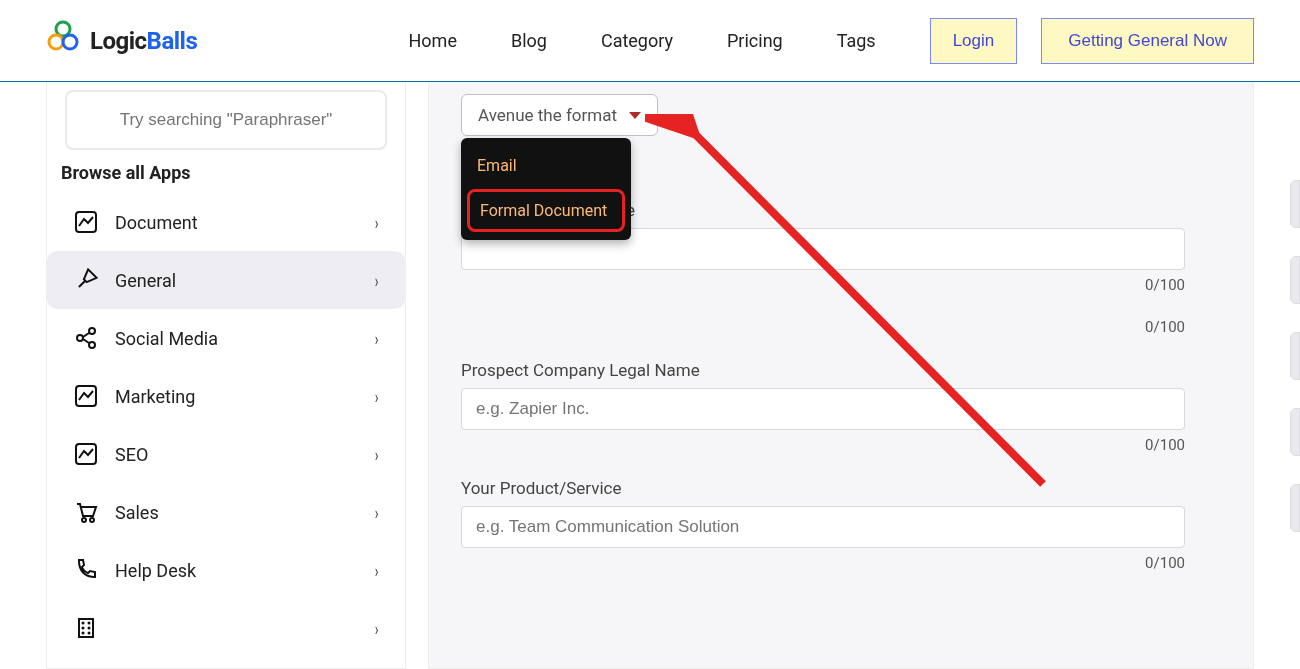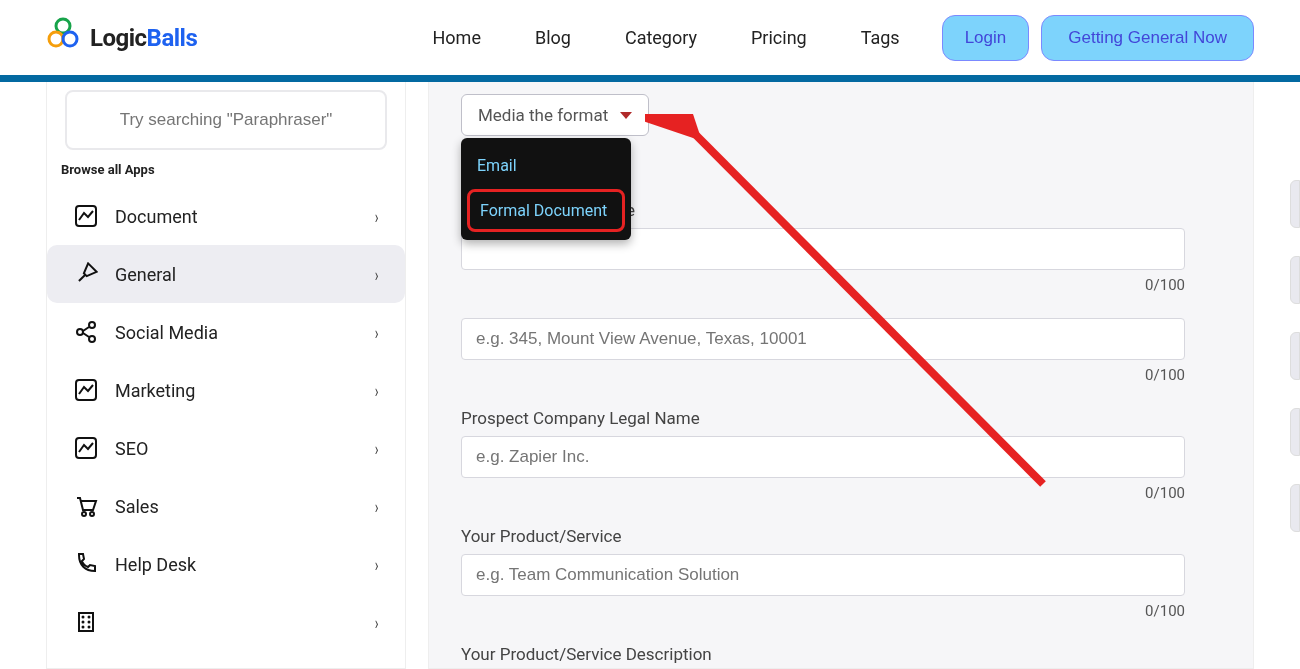--- a/index.html
+++ b/index.html
@@ -10,39 +10,39 @@
     background: #fff;
     width: 1300px;
     height: 669px;
     overflow: hidden;
     position: relative;
   }
   .header {
     display: flex;
     align-items: center;
     height: 82px;
-    border-bottom: 7px solid #0369a1;
+    border-bottom: 1px solid #0369a1;
     padding: 0 46px;
     background: #fff;
   }
   .logo { display: flex; align-items: center; gap: 10px; }
   .logo-mark { font-size: 28px; }
   .logo-text { font-size: 24px; font-weight: 700; letter-spacing: -0.5px; }
   .logo-text .balls { color: #1e62f0; }
   .nav { display: flex; gap: 54px; margin-left: auto; margin-right: 30px; }
   .nav a { text-decoration: none; color: #222; font-size: 18px; cursor: pointer; }
   .btn-outline {
     border: 1.5px solid #7b89ff;
     color: #4246d8;
-    background: #7dd3fc;
+    background: #fef9c3;
     padding: 12px 22px;
-    border-radius: 13px;
+    border-radius: 0;
     font-size: 17px;
     cursor: pointer;
-    margin-left: 12px;
+    margin-left: 24px;
   }
   .btn-outline.cta { padding: 12px 26px; }
 
   .page {
     display: flex;
     gap: 22px;
     padding: 0 46px;
     margin-top: 0;
     height: calc(100% - 82px);
   }
@@ -66,21 +66,21 @@
     width: 100%;
     border: none;
     outline: none;
     padding: 12px 10px;
     font-size: 17px;
     color: #888;
     background:#fff;
     text-align: center;
   }
   .browse-title {
-    font-size: 13px;
+    font-size: 18px;
     font-weight: 700;
     margin: 12px 14px 10px 14px;
   }
   .cat-list { list-style: none; }
   .cat-item {
     display: flex;
     align-items: center;
     gap: 16px;
     padding: 16px 26px;
     cursor: pointer;
@@ -128,21 +128,21 @@
     top: 56px;
     left: 32px;
     background: #111;
     border-radius: 6px;
     padding: 6px 0;
     min-width: 170px;
     z-index: 20;
     box-shadow: 0 4px 10px rgba(0,0,0,0.3);
   }
   .dropdown-item {
-    color: #7dd3fc;
+    color: #fdba74;
     padding: 12px 16px;
     font-size: 16px;
     cursor: pointer;
   }
   .dropdown-item.highlight {
     border: 3px solid #e62222;
     border-radius: 8px;
     margin: 2px 6px;
     padding: 9px 10px;
   }
@@ -317,21 +317,21 @@
       <li class="cat-item" style="opacity:.55">
         
         
         
       </li>
     </ul>
   </div>
 
   <div class="main">
     <div class="format-select">
-      <span>Media the format</span>
+      <span>Avenue the format</span>
       <span class="caret"></span>
     </div>
 
     <div class="dropdown-menu">
       <div class="dropdown-item">Email</div>
       <div class="dropdown-item highlight">Formal Document</div>
     </div>
 
     
     <svg class="annotation-arrow" width="420" height="380">
@@ -344,40 +344,35 @@
     </svg>
 
     
     <div class="form-group first">
       <label class="form-label" style="margin-left:150px;">me</label>
       <input class="form-input" style="">
       <div class="counter">0/100</div>
     </div>
 
     <div class="form-group">
-      <input class="form-input" placeholder="e.g. 345, Mount View Avenue, Texas, 10001" style="">
       <div class="counter">0/100</div>
     </div>
 
     <div class="form-group">
       <label class="form-label">Prospect Company Legal Name</label>
       <input class="form-input" placeholder="e.g. Zapier Inc." style="">
       <div class="counter">0/100</div>
     </div>
 
     <div class="form-group">
       <label class="form-label">Your Product/Service</label>
       <input class="form-input" placeholder="e.g. Team Communication Solution" style="">
       <div class="counter">0/100</div>
     </div>
 
-    <div class="form-group">
-      <label class="form-label">Your Product/Service Description</label>
-
-    </div>
   </div>
 </div>
 
 <div class="right-rail">
   <div class="rail-tab"></div>
   <div class="rail-tab"></div>
   <div class="rail-tab"></div>
   <div class="rail-tab"></div>
   <div class="rail-tab"></div>
 </div>

